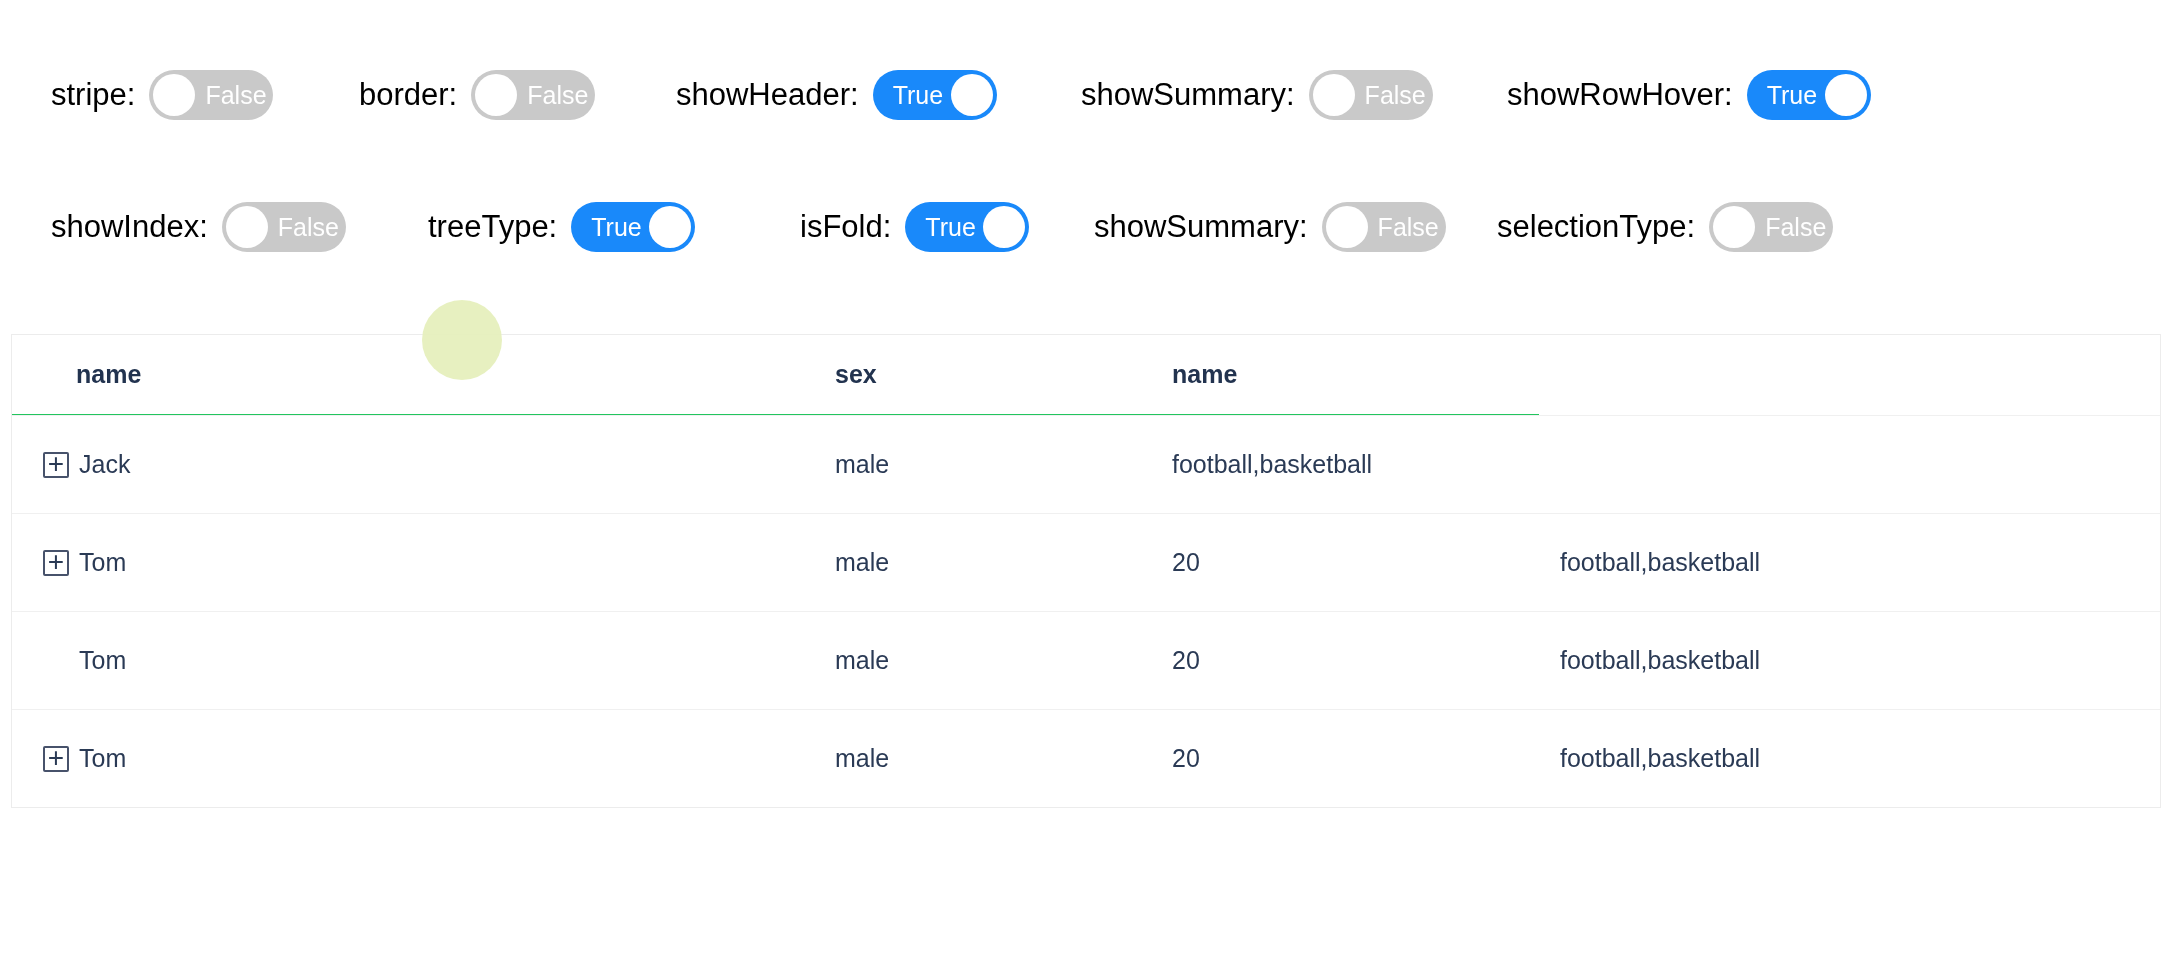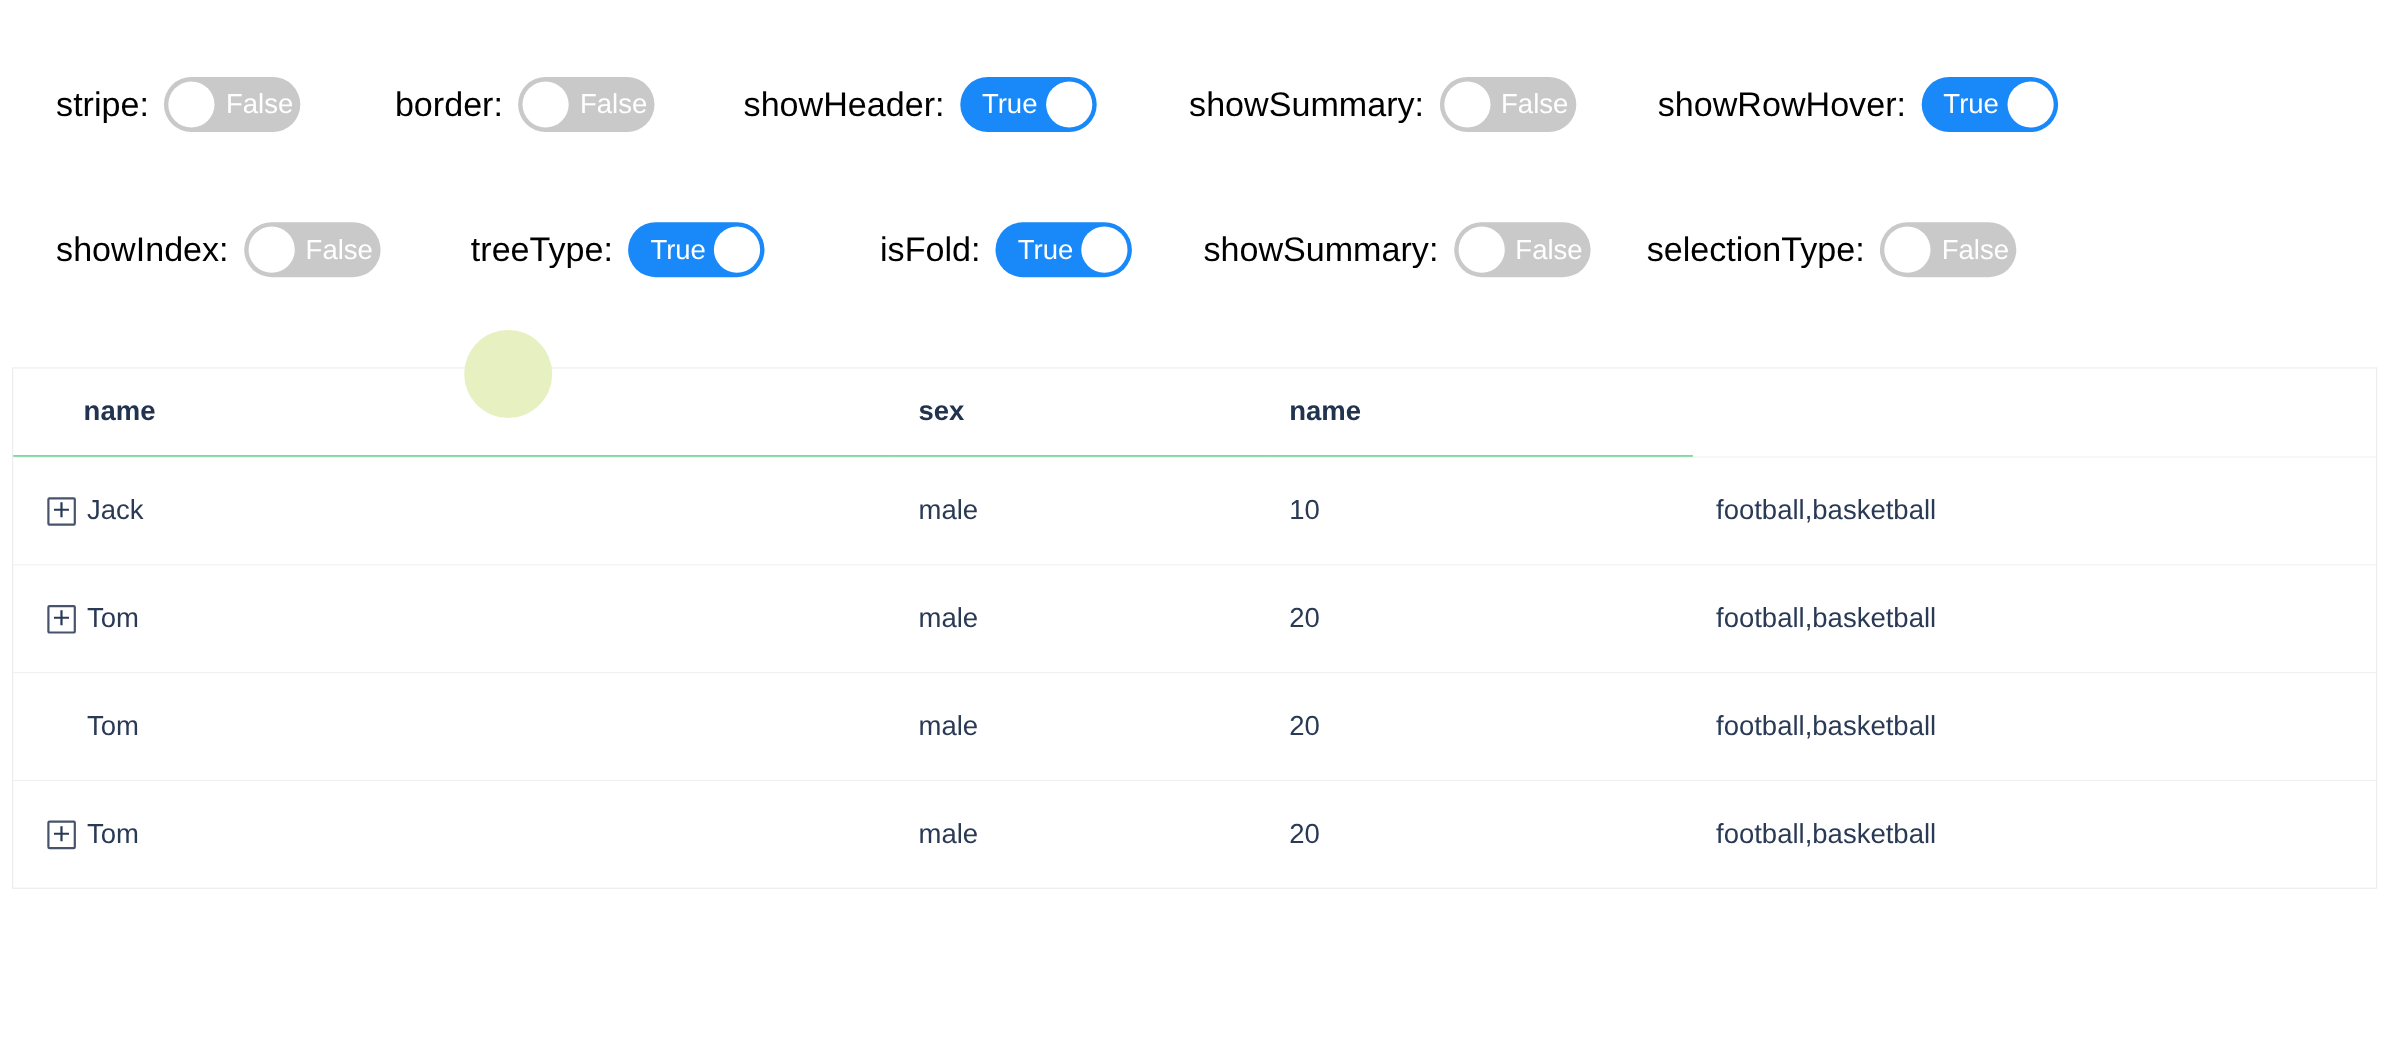--- a/index.html
+++ b/index.html
@@ -138,21 +138,20 @@
   </div>
 
   <div class="tr">
     <div class="td name-body">
       <span class="expand-icon visible">
         <span class="plus">+</span>
       </span>
       <span>Jack</span>
     </div>
     <div class="td c-sex">male</div>
-    <div class="td c-score">10</div>
     <div class="td c-likes">football,basketball</div>
   </div>
 
   <div class="tr">
     <div class="td name-body">
       <span class="expand-icon visible">
         <span class="plus">+</span>
       </span>
       <span>Tom</span>
     </div>

